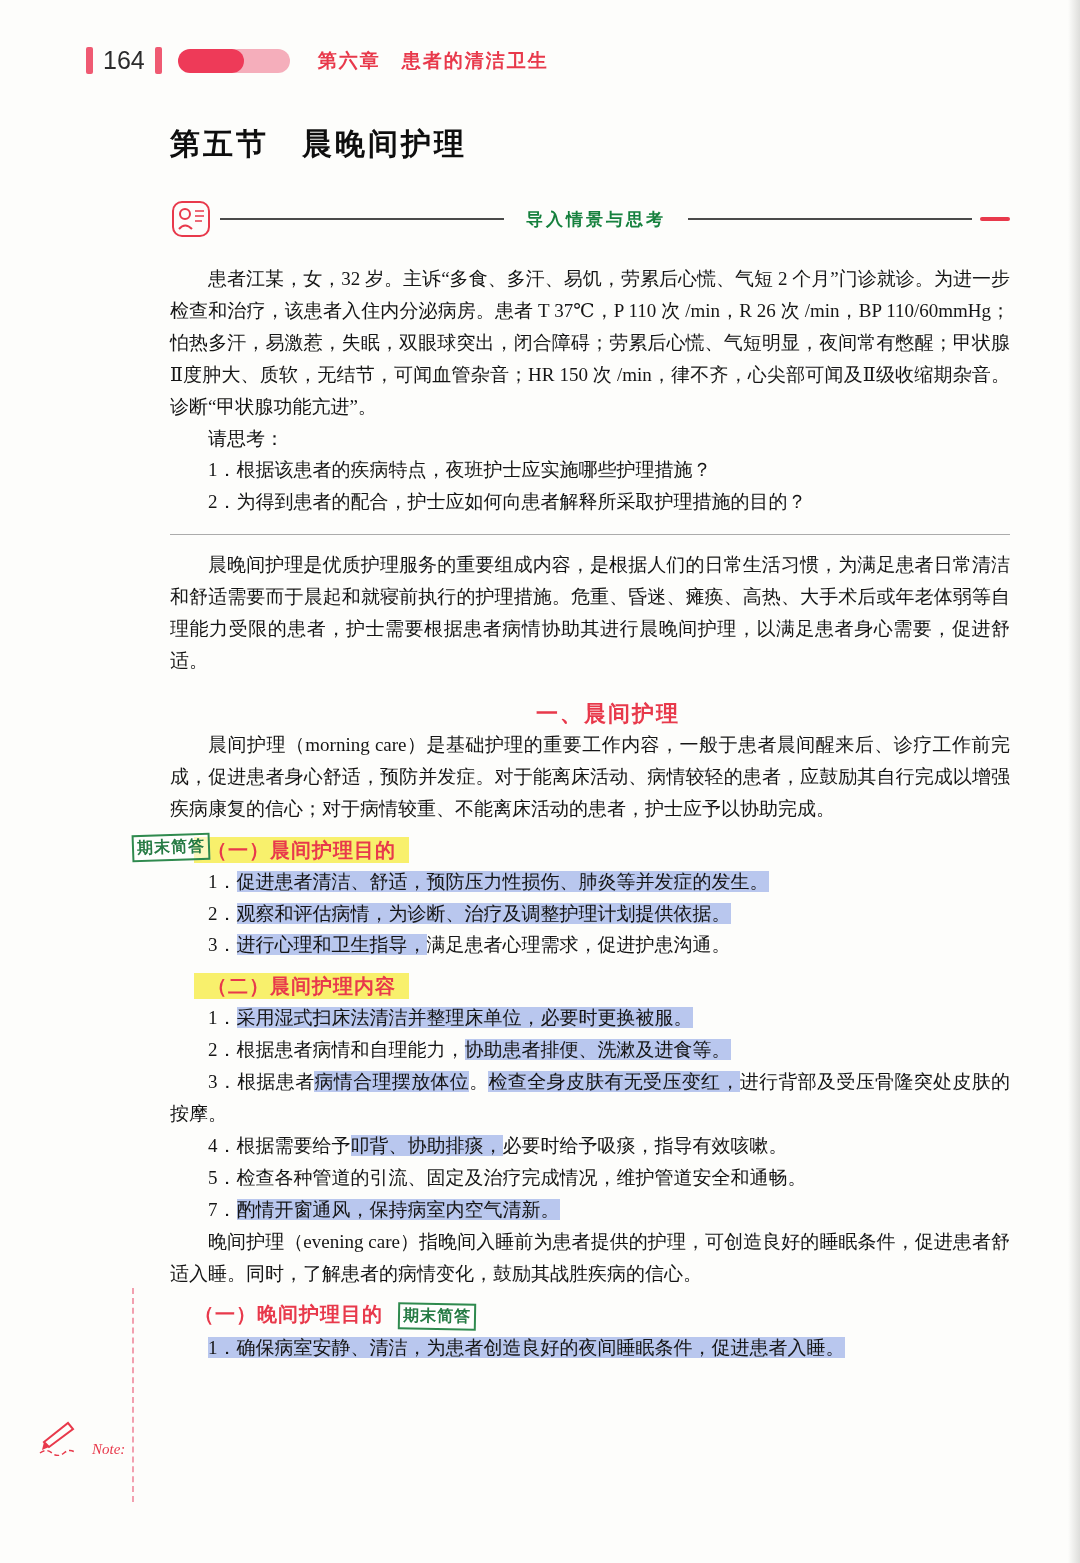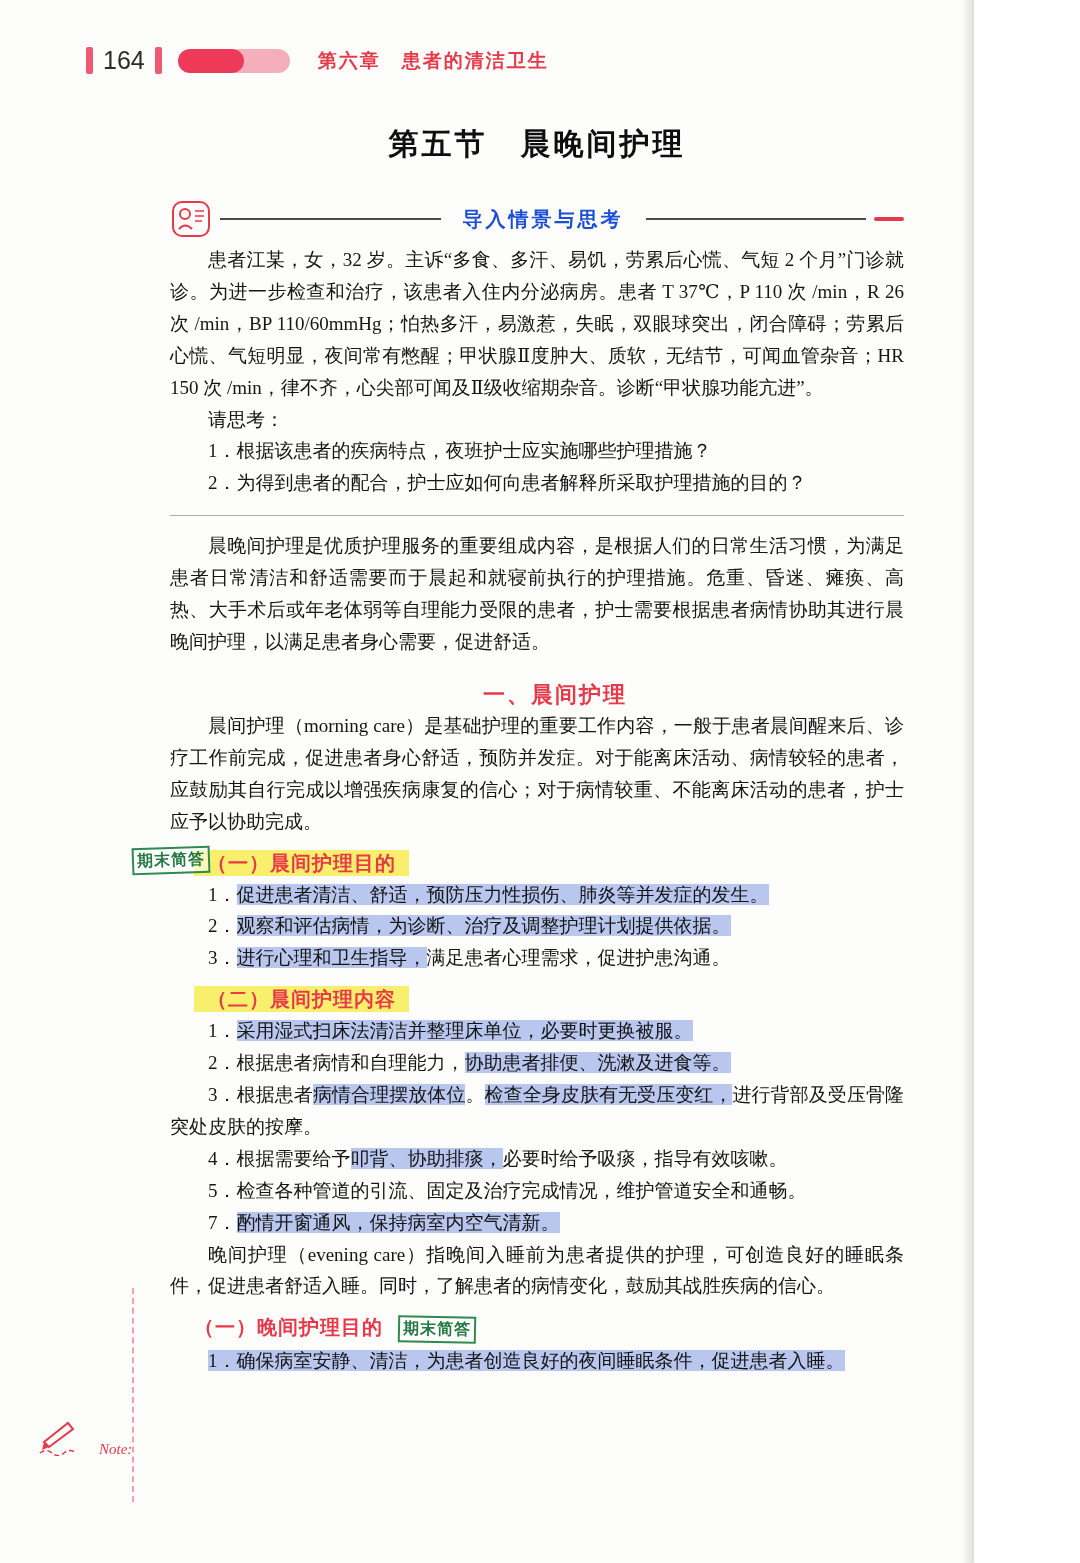--- a/index.html
+++ b/index.html
@@ -1,63 +1,63 @@
 <!DOCTYPE html>
 <html><head>
 <meta charset="utf-8">
 <style>
   * { box-sizing: border-box; }
   html, body { margin: 0; padding: 0; background: #ffffff; }
   .page {
-    width: 974px; height: 1563px; position: relative; overflow: hidden;
+    width: 1080px; height: 1563px; position: relative; overflow: hidden;
     background: #fdfdfb; color: #151515;
     font-family: "Liberation Serif", "DejaVu Serif", serif;
   }
   
   .page-header { position: absolute; top: 46px; left: 86px; display: flex; align-items: center; }
   .vbar { width: 7px; height: 27px; background: #ef5a72; border-radius: 2px; }
   .page-num { font-family: "Liberation Sans", sans-serif; font-size: 25px; color: #2b2b2b; margin: 0 10px; }
   .pills { position: relative; width: 116px; height: 24px; margin-left: 16px; }
   .pill { position: absolute; top: 0; height: 24px; border-radius: 12px; }
   .pill-red { left: 0; width: 66px; background: #ee3a58; z-index: 2; }
   .pill-pink { left: 48px; width: 64px; background: #f5aebb; z-index: 1; }
   .chapter { margin-left: 24px; color: #e8394b; font-family: "Liberation Sans", sans-serif; font-weight: bold; font-size: 19px; letter-spacing: 2px; }
 
   
   .content { padding: 124px 70px 0 170px; }
-  .title { margin: 0; text-align: center; font-family: Liberation Sans, sans-serif; font-size: 30px; letter-spacing: 3px; color: #0e0e0e; font-weight: bold; }
+  .title { margin: 0; text-align: left; font-family: Liberation Sans, sans-serif; font-size: 30px; letter-spacing: 3px; color: #0e0e0e; font-weight: bold; }
 
   .scene-head { display: flex; align-items: center; margin-top: 34px; gap: 8px; }
   .scene-icon { flex: none; width: 42px; height: 40px; display: flex; }
   .rule { flex: 1; height: 2px; background: #4a4a4a; }
-  .scene-title { flex: none; color: #1d4ed8; font-family: "Liberation Sans", sans-serif; font-weight: bold; font-size: 20px; letter-spacing: 3px; padding: 0 14px; }
+  .scene-title { flex: none; color: #15803d; font-family: "Liberation Sans", sans-serif; font-weight: bold; font-size: 17px; letter-spacing: 3px; padding: 0 14px; }
   .rule-cap { flex: none; width: 30px; height: 4px; background: #e8394b; border-radius: 2px; }
 
   .para, .item { margin: 0; font-size: 19px; line-height: 1.68; text-indent: 2em; text-align: justify; }
-  .case { margin-top: 5px; }
+  .case { margin-top: 24px; }
   .divider { border-top: 1px solid #ababab; margin-top: 16px; }
   .lead { margin-top: 14px; }
 
   .h1red { margin: 22px 0 0 36px; font-family: "Liberation Sans", sans-serif; font-size: 22px; color: #e8394b; font-weight: bold; letter-spacing: 2px; text-align: center; }
   .h2red { margin: 12px 0 2px 24px; font-family: "Liberation Sans", sans-serif; font-size: 20px; color: #e8394b; font-weight: bold; letter-spacing: 1px; position: relative; }
   .hl-yellow { background: #f8f06c; padding: 2px 13px; }
   .hl-yellow.pad { padding: 3px 18px; }
   .hl-blue { background: #b9c7ee; }
 
   .stamp {
     display: inline-block; border: 2px solid #2f8a4e; color: #257a43;
     font-family: "Liberation Sans", sans-serif; font-weight: bold; font-size: 16px;
     padding: 1px 3px; letter-spacing: 1px; background: rgba(255,255,255,0.55);
   }
   .stamp-left { position: absolute; left: -62px; top: -3px; transform: rotate(-2deg); }
   .stamp-inline { margin-left: 8px; transform: rotate(1deg); vertical-align: middle; }
 
   
   .margin-dash { position: absolute; left: 132px; top: 1288px; height: 214px; width: 0; border-left: 2px dashed #f2a0af; }
-  .note-area { position: absolute; left: 36px; top: 1418px; display: flex; align-items: flex-end; gap: 11px; }
+  .note-area { position: absolute; left: 36px; top: 1418px; display: flex; align-items: flex-end; gap: 4px; }
   .note-label { color: #e8394b; font-size: 15px; font-style: italic; font-family: "Liberation Serif", serif; padding-bottom: 2px; }
   .edge-right { position: absolute; top: 0; right: 0; width: 12px; height: 100%; background: linear-gradient(to right, rgba(110,110,105,0), rgba(110,110,105,0.22)); }
 </style>
 </head>
 <body>
 
 <div class="page">
 
   <header class="page-header">
     <span class="vbar"></span>

